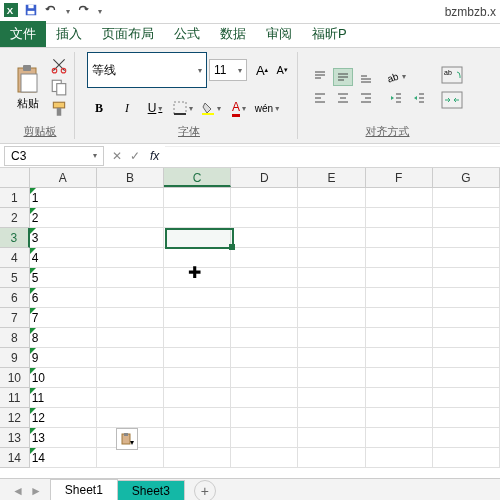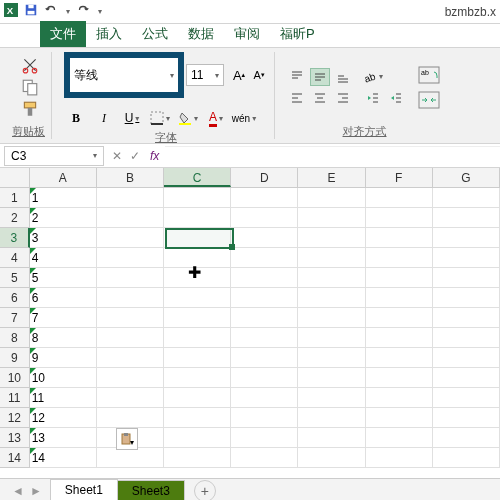--- a/index.html
+++ b/index.html
@@ -3,59 +3,59 @@
 <meta charset="utf-8">
 <style>
 * { margin: 0; padding: 0; box-sizing: border-box; font-family: "Microsoft YaHei", Arial, sans-serif; }
 body { background: #fff; width: 500px; height: 500px; overflow: hidden; font-size: 12px; }
 
 .titlebar { height: 24px; background: #fff; display: flex; align-items: center; padding: 0 4px; border-bottom: 1px solid #d4d4d4; }
 .titlebar .qat { display: flex; gap: 6px; align-items: center; }
 .titlebar .qat svg { width: 14px; height: 14px; }
 .titlebar .filename { margin-left: auto; color: #444; font-size: 12px; }
 
-.tabs { height: 24px; background: #fff; display: flex; align-items: flex-end; border-bottom: 1px solid #d4d4d4; padding-left: 40px; }
+.tabs { height: 24px; background: #fff; display: flex; align-items: flex-end; border-bottom: 1px solid #d4d4d4; }
 .tabs .tab { padding: 4px 10px; font-size: 13px; color: #14532d; cursor: pointer; }
 .tabs .tab.file { background: #217346; color: #fff; }
 .tabs .tab.active { color: #217346; border-bottom: 2px solid #217346; }
 
 .ribbon { height: 96px; background: #f1f1f1; border-bottom: 1px solid #d4d4d4; display: flex; padding: 4px 6px; gap: 6px; }
 .ribbon-group { display: flex; flex-direction: column; align-items: center; border-right: 1px solid #d4d4d4; padding: 0 6px; }
 .ribbon-group:last-child { border-right: none; }
 .ribbon-group .content { flex: 1; display: flex; align-items: center; gap: 4px; }
 .ribbon-group .label { font-size: 11px; color: #666; padding-top: 2px; text-decoration: underline; }
 
 .paste-big { display: flex; flex-direction: column; align-items: center; cursor: pointer; padding: 2px; }
 .paste-big svg { width: 28px; height: 32px; }
 .paste-big span { font-size: 11px; }
 
 .mini-col { display: flex; flex-direction: column; gap: 4px; margin-left: 2px; }
 .mini-btn { width: 18px; height: 18px; cursor: pointer; display:flex; align-items:center; justify-content:center;}
 
 .font-group .row1 { display: flex; gap: 2px; align-items: center; }
 .font-group .row2 { display: flex; gap: 4px; align-items: center; margin-top: 6px; }
-.font-select { width: 120px; height: 34px; border: 6px solid #0c4a6e; background: #fff; font-size: 12px; padding: 17px 4px; display:flex; align-items:center; justify-content:space-between;}
+.font-select { width: 120px; height: 34px; border: 1px solid #0c4a6e; background: #fff; font-size: 12px; padding: 17px 4px; display:flex; align-items:center; justify-content:space-between;}
 .size-select { width: 38px; height: 22px; border: 1px solid #bbb; background: #fff; font-size: 12px; padding: 0 4px; display:flex; align-items:center; justify-content:space-between;}
 .ab { width: 18px; height: 18px; display:flex; align-items:center; justify-content:center; cursor:pointer;}
 .fmt-btn { width: 24px; height: 20px; display: flex; align-items: center; justify-content: center; cursor: pointer; font-family: "Times New Roman", serif; }
 .fmt-btn.bold { font-weight: bold; }
 .fmt-btn.italic { font-style: italic; }
 .fmt-btn.underline { text-decoration: underline; }
 .grow-shrink { display: flex; gap: 2px; margin-left: 4px;}
 .dd-caret { font-size: 8px; color: #666; margin-left: 2px;}
 
 .align-group .rows { display: flex; flex-direction: column; gap: 3px; }
 .align-group .arow { display: flex; gap: 3px; }
 .align-btn { width: 20px; height: 18px; display:flex; align-items:center; justify-content:center; cursor:pointer;}
 .align-btn.sel { background: #c8e0d0; border:1px solid #92c1a6;}
 
 .namebox-row { height: 24px; display: flex; align-items: center; border-bottom: 1px solid #d4d4d4; background:#fff;}
 .namebox { width: 100px; border: 1px solid #ccc; height: 20px; margin: 0 4px; font-size: 12px; padding: 0 6px; display:flex; align-items:center; justify-content:space-between; background:#fff;}
 .fx-btn { width: 18px; text-align: center; color: #888; cursor:pointer;}
-.fx-lbl { font-style: italic; color: #701a75; margin: 0 6px; }
+.fx-lbl { font-style: italic; color: #0f172a; margin: 0 6px; }
 .formula-bar { flex: 1; height: 20px; border-top:1px solid #eee; }
 
 .grid-area { position: relative; background: #fff; height: 310px; overflow: hidden; }
 .col-headers { display: flex; height: 20px; border-bottom: 1px solid #ccc; }
 .corner { width: 30px; background: #f3f3f3; border-right: 1px solid #ccc; }
 .col-h { width: 68px; background: #f3f3f3; border-right: 1px solid #ccc; text-align: center; font-size: 12px; color: #333; line-height: 20px; }
 .col-h:first-of-type { width: 68px; }
 .col-h.sel { background: #d5e3d5; border-bottom: 2px solid #217346; color:#217346;}
 
 .rows { display: flex; flex-direction: column; }
@@ -67,21 +67,21 @@
 
 .sel-cell { position: absolute; border: 2px solid #217346; background: rgba(33,115,70,0.05); pointer-events: none; }
 .sel-handle { position:absolute; width:6px; height:6px; background:#217346; right:-3px; bottom:-3px;}
 
 .cursor-plus { position:absolute; font-size:16px; color:#000; pointer-events:none;}
 
 .sheet-tabs { height: 24px; display: flex; align-items: center; border-top: 1px solid #ccc; background: #f3f3f3; padding: 0 4px;}
 .sheet-nav { display:flex; gap:6px; color:#999; padding:0 8px;}
 .sheet-tab { padding: 3px 14px; background: #fff; border: 1px solid #ccc; border-bottom: none; font-size: 12px; cursor: pointer; margin-right:-1px;}
 .sheet-tab.active { border-bottom: 2px solid #217346;}
-.sheet-tab.inactive { background: #4d7c0f; }
+.sheet-tab.inactive { background: #14b8a6; }
 .add-sheet { width: 22px; height: 22px; border:1px solid #ccc; border-radius:50%; display:flex; align-items:center; justify-content:center; margin-left:10px; cursor:pointer; font-size:14px; color:#666;}
 
 .paste-options { position:absolute; left:116px; top:260px; width:22px; height:22px; border:1px solid #bbb; background:#fff; display:flex; align-items:center; justify-content:center; cursor:pointer;}
 </style>
 </head>
 <body>
 
 <div class="titlebar">
   <div class="qat">
     <span><svg viewBox="0 0 16 16">
@@ -103,29 +103,38 @@
           <path d="M12 8 L14 6 M12 8 L10 6" stroke="#444" stroke-width="1.5"></path>
         </svg></span>
     <span class="dd-caret">▾</span>
   </div>
   <div class="filename">bzmbzb.x</div>
 </div>
 
 <div class="tabs">
   <div class="tab file">文件</div>
   <div class="tab">插入</div>
+  <div class="tab">页面布局</div>
   <div class="tab">公式</div>
   <div class="tab">数据</div>
   <div class="tab">审阅</div>
   <div class="tab">福昕P</div>
 </div>
 
 <div class="ribbon">
   <div class="ribbon-group">
     <div class="content">
+      <div class="paste-big">
+        <svg viewBox="0 0 28 32">
+            <rect x="4" y="4" width="18" height="24" fill="#d9b38c" stroke="#a0783c"></rect>
+            <rect x="9" y="1" width="8" height="6" rx="1" fill="#888"></rect>
+            <rect x="7" y="10" width="16" height="18" fill="#fff" stroke="#888"></rect>
+          </svg>
+        <span>粘贴</span>
+      </div>
       <div class="mini-col">
         <div class="mini-btn">
             <svg viewBox="0 0 16 16">
               <path d="M3 3 L13 13 M13 3 L3 13" stroke="#444"></path>
               <circle cx="4" cy="13" r="2" fill="none" stroke="#d33"></circle>
               <circle cx="12" cy="13" r="2" fill="none" stroke="#d33"></circle>
             </svg>
           </div>
         <div class="mini-btn">
             <svg viewBox="0 0 16 16">

